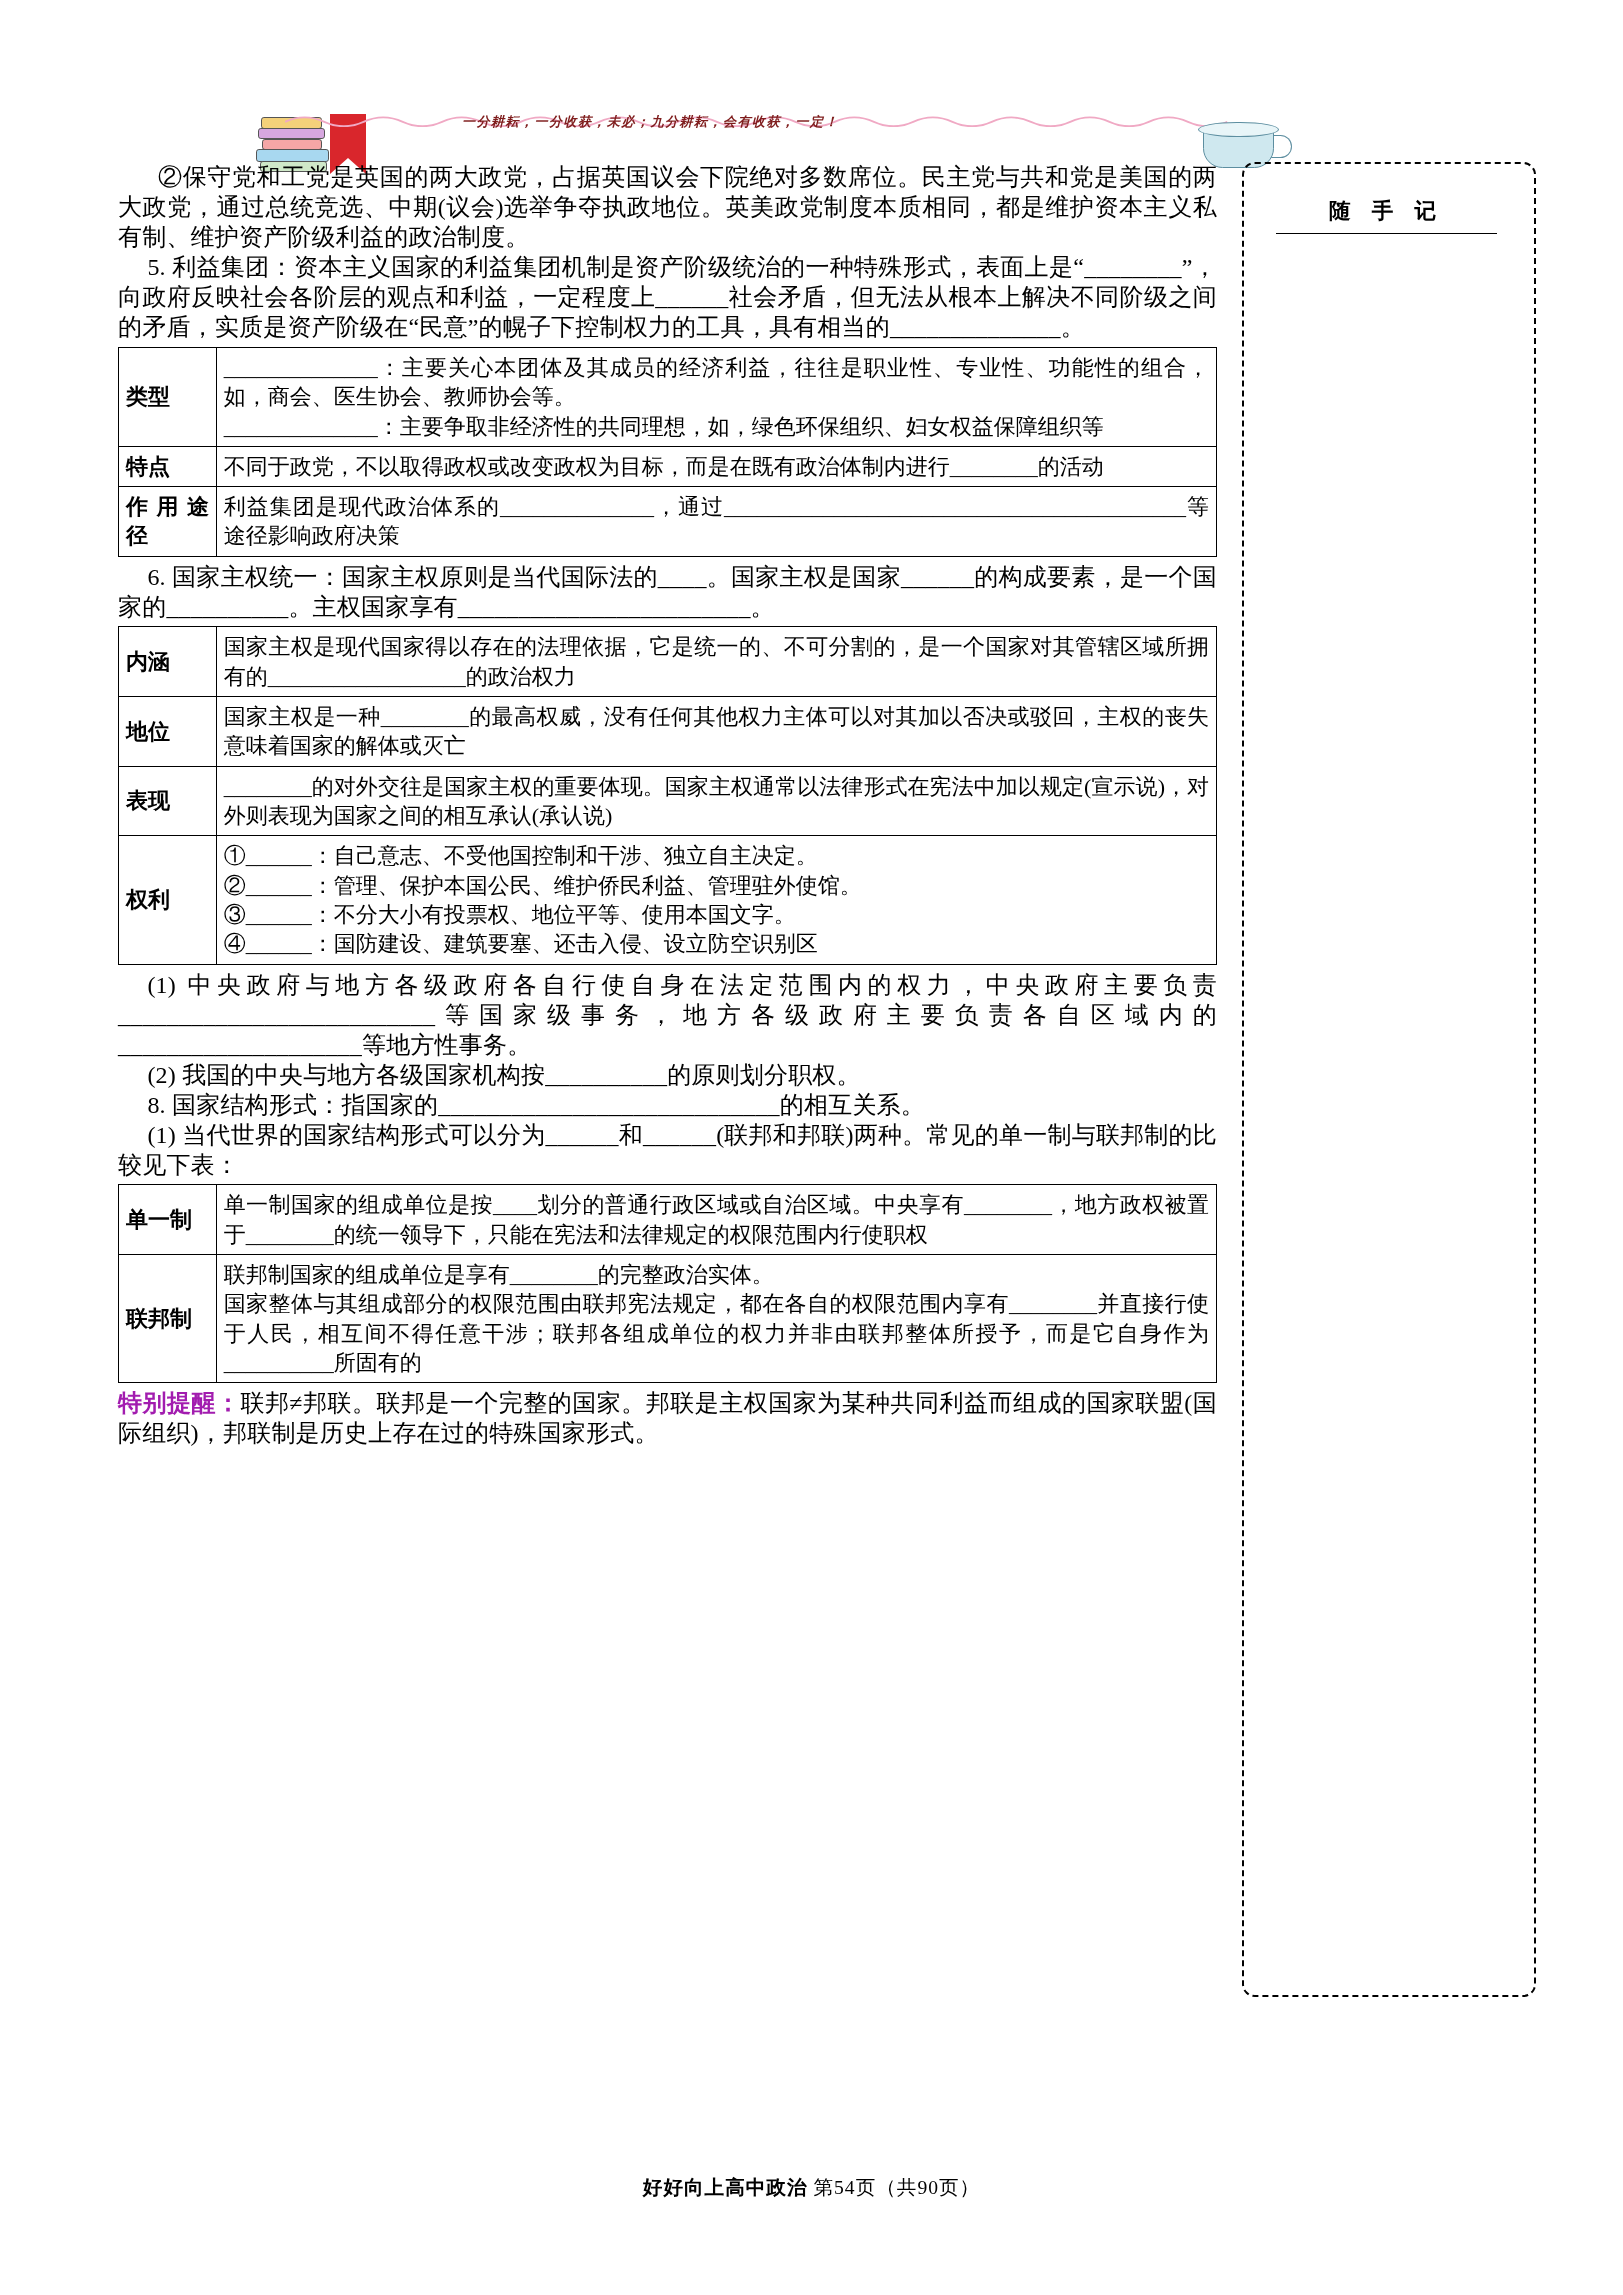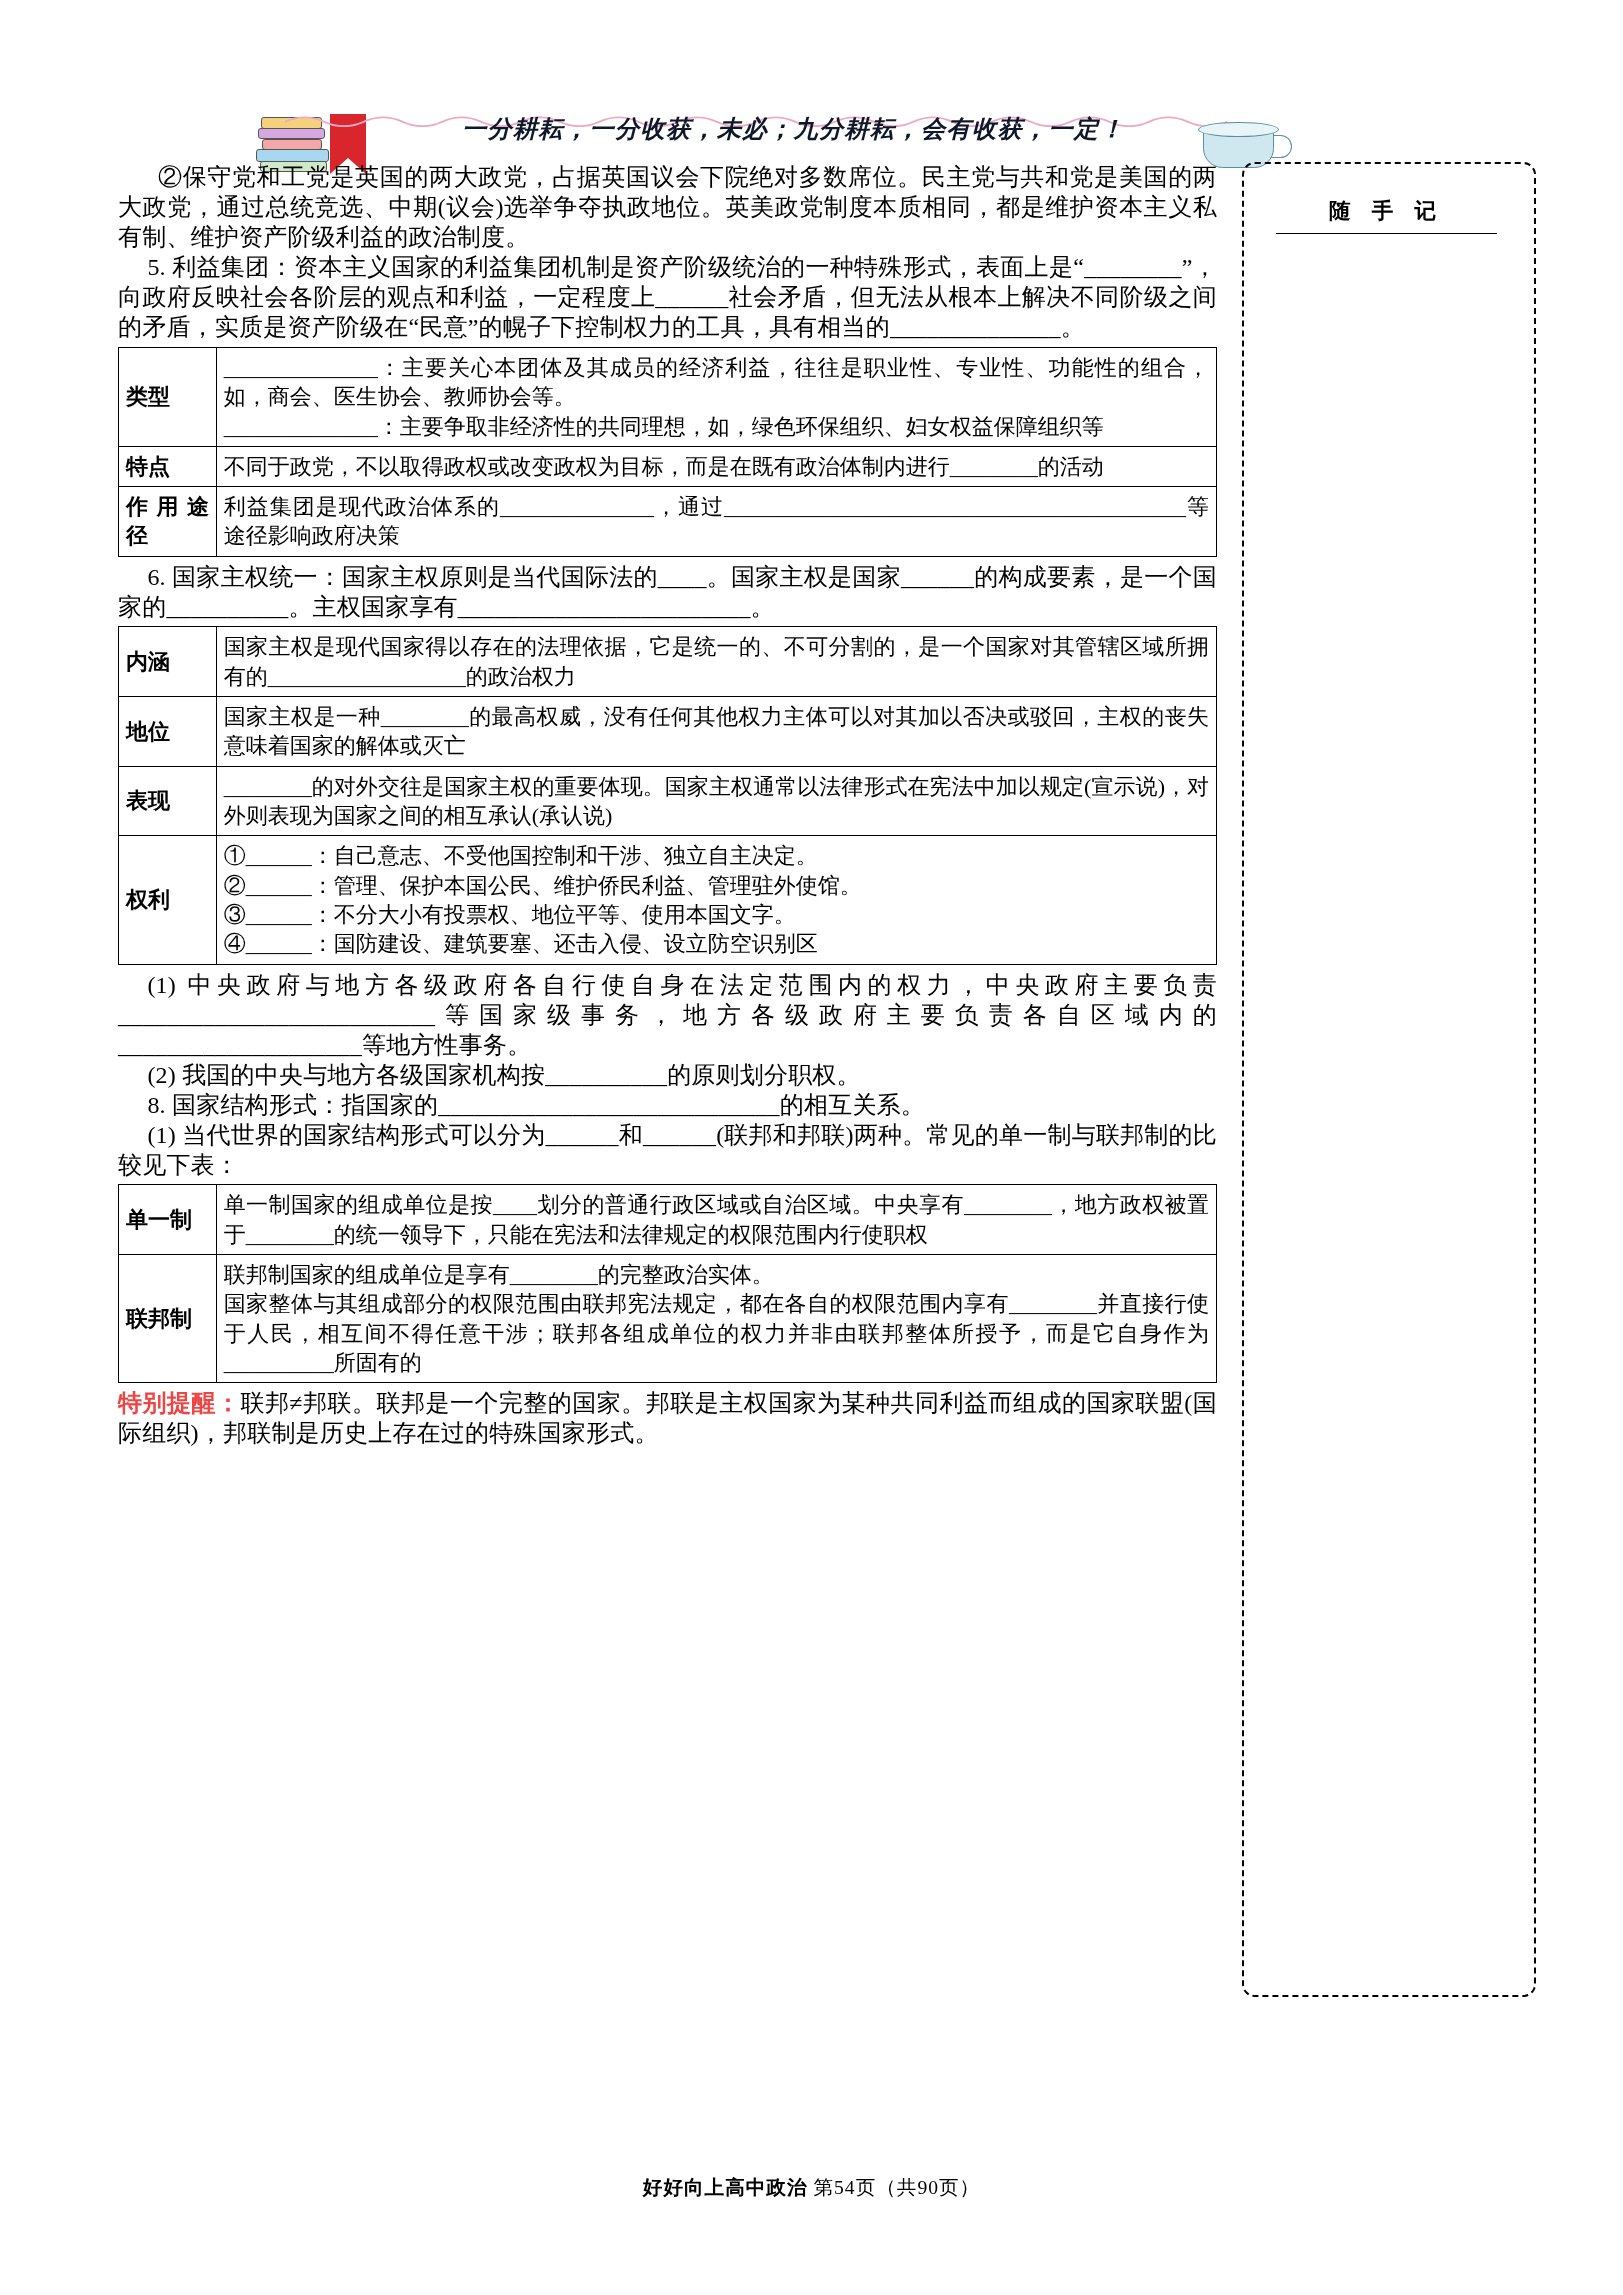--- a/index.html
+++ b/index.html
@@ -36,25 +36,25 @@
     top: 58px;
     width: 957px;
     height: 14.7px;
   }
   .banner-text {
     position: absolute;
     left: 339px;
     top: 59px;
     width: 834px;
     font-family: Liberation Sans, sans-serif;
-    font-size: 24px;
+    font-size: 13px;
     font-weight: bold;
     font-style: italic;
     letter-spacing: 1.5px;
-    color: #0f172a;
+    color: #7f1d1d;
     white-space: nowrap;
   }
   
   .books {
     position: absolute;
     left: 133px;
     top: 59px;
     width: 113px;
     height: 59px;
   }
@@ -179,21 +179,21 @@
     width: 221px;
     border-bottom: 1.5px solid #000;
   }
 
   
   .tip {
     font-size: 18.7px;
     line-height: 28.5px;
   }
   .tip-label {
-    color: #ef4444;
+    color: #a21caf;
     font-weight: bold;
   }
 
   
   .footer {
     position: absolute;
     left: 0;
     top: 2174px;
     width: 1623px;
     text-align: center;

